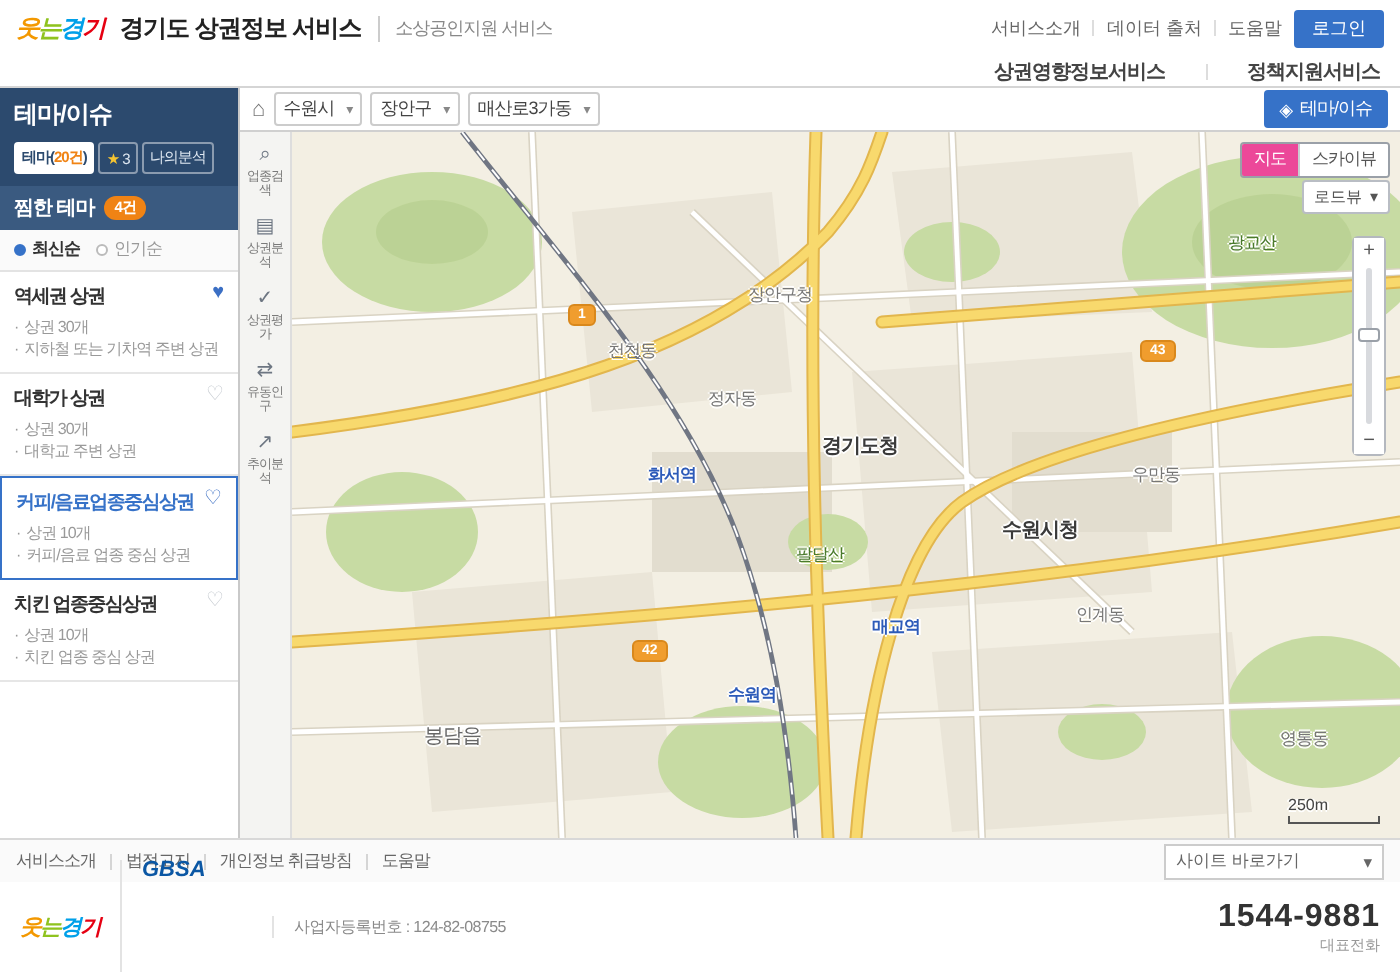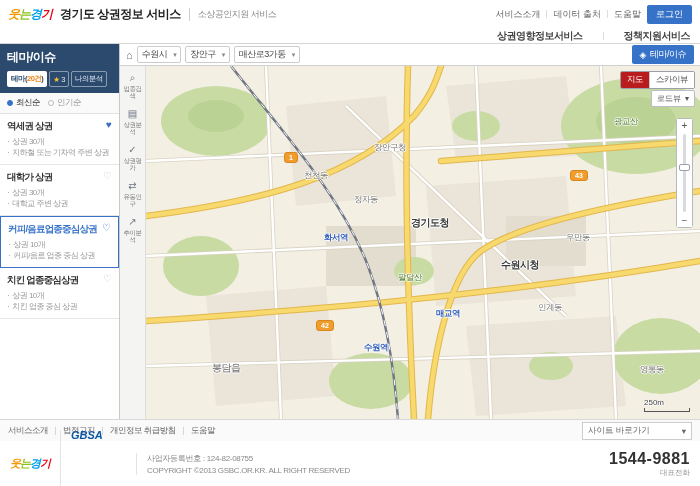--- a/index.html
+++ b/index.html
@@ -29,21 +29,21 @@
   .sb-title { color:#fff; font-size:12px; font-weight:bold; letter-spacing:-0.5px; margin-bottom:5px; }
   .sb-tabs { display:flex; gap:2px; }
   .sb-tab { font-size:7.5px; letter-spacing:-0.5px; padding:2px 3px; border:1px solid rgba(255,255,255,.45); background:transparent; color:#dfe8f2; border-radius:2px; cursor:pointer; white-space:nowrap; }
   .sb-tab.active { background:#fff; color:#2c4a6e; font-weight:bold; }
   .sb-tab.active .cnt { color:#f08314; }
   .sb-tab .star { color:#f5c431; }
   .sb-pinned { background:#3a5a80; color:#fff; font-size:10px; font-weight:bold; letter-spacing:-0.5px; padding:4px 7px; display:flex; align-items:center; gap:5px; }
   .badge { background:#f08314; color:#fff; font-size:7.5px; font-weight:bold; border-radius:7px; padding:1px 5px; }
   .sb-sort { display:flex; align-items:center; gap:8px; padding:4px 7px; border-bottom:1px solid #e3e3e3; background:#fafafa; }
   .sort { display:flex; align-items:center; gap:3px; font-size:8.5px; color:#999; cursor:pointer; letter-spacing:-0.5px; }
-  .sort.active { color:#333; font-weight:normal; }
+  .sort.active { color:#333; font-weight:bold; }
   .rad { width:6px; height:6px; border:1px solid #bbb; border-radius:50%; background:#fff; display:inline-block; }
   .rad.on { background:#3672c8; border-color:#3672c8; }
   .sb-list { flex:1; overflow:hidden; background:#fff; }
   .card { padding:6px 7px; border-bottom:1px solid #e6e6e6; cursor:pointer; background:#fff; }
   .card.selected { border:1px solid #3672c8; }
   .card-top { display:flex; align-items:flex-start; justify-content:space-between; margin-bottom:3px; }
   .card-title { font-size:9.5px; font-weight:bold; color:#333; letter-spacing:-0.8px; white-space:nowrap; overflow:hidden; }
   .card.selected .card-title { color:#3672c8; }
   .heart { font-size:10px; color:#c4c9cf; line-height:1; cursor:pointer; }
   .heart.filled { color:#3b6fc4; }
@@ -69,21 +69,21 @@
   .ml { position:absolute; white-space:nowrap; font-size:8.5px; color:#777; letter-spacing:-0.5px;
         text-shadow:1px 0 0 #fff,-1px 0 0 #fff,0 1px 0 #fff,0 -1px 0 #fff; }
   .ml.poi { font-size:10px; font-weight:bold; color:#3a3a3a; }
   .ml.station { color:#2d5bb9; font-weight:bold; font-size:8.5px; }
   .ml.green { color:#4a7a2e; }
   .ml.big { font-size:10px; color:#666; }
   .rbadge { position:absolute; background:#f09d2e; color:#fff; font-size:7px; font-weight:bold; border-radius:3px; padding:1px 4px; border:1px solid #d9881c; }
 
   .maptype { position:absolute; top:5px; right:5px; display:flex; border:1px solid #9aa0a8; border-radius:2px; overflow:hidden; }
   .mt-btn { font-size:8.5px; padding:2px 6px; border:none; cursor:pointer; letter-spacing:-0.5px; }
-  .mt-btn.dark { background:#b91c1c; color:#fff; }
+  .mt-btn.dark { background:#ec4899; color:#fff; }
   .mt-btn.light { background:#fff; color:#555; border-left:1px solid #c9ccd1; }
   .roadview { position:absolute; top:24px; right:5px; background:#fff; border:1px solid #b9bdc4; border-radius:2px; font-size:8px; color:#555; padding:2px 5px; display:flex; align-items:center; gap:4px; cursor:pointer; }
   .zoombar { position:absolute; top:52px; right:7px; width:17px; background:#fff; border:1px solid #b4b8bf; border-radius:3px; display:flex; flex-direction:column; align-items:center; }
   .zbtn { width:100%; border:none; background:#fff; font-size:10px; color:#555; cursor:pointer; padding:1px 0; line-height:11px; }
   .ztrack { width:3px; height:78px; background:#d8dade; margin:2px 0; position:relative; border-radius:2px; }
   .zhandle { position:absolute; left:-4px; top:30px; width:11px; height:7px; background:#fff; border:1px solid #9aa0a8; border-radius:2px; cursor:grab; }
   .scale { position:absolute; right:10px; bottom:7px; font-size:8px; color:#444; text-shadow:1px 0 0 #fff,-1px 0 0 #fff,0 1px 0 #fff; }
   .scale-line { width:46px; height:4px; border:1px solid #555; border-top:none; margin-top:1px; }
 
   
@@ -138,20 +138,24 @@
         <div class="sb-tabs">
           <button class="sb-tab active">
             <span>테마(</span><span class="cnt">20건</span><span>)</span>
           </button>
           <button class="sb-tab">
             <span class="star">★</span>
             <span>3</span>
           </button>
           <button class="sb-tab">나의분석</button>
         </div>
+      </div>
+      <div class="sb-pinned">
+        <span>찜한 테마</span>
+        <span class="badge">4건</span>
       </div>
       <div class="sb-sort">
         <span class="sort active">
           <i class="rad on"></i>
           <span>최신순</span>
         </span>
         <span class="sort">
           <i class="rad"></i>
           <span>인기순</span>
         </span>
@@ -395,23 +399,20 @@
       <span style="color:#f39800">웃</span><span style="color:#8fc31f">는</span><span style="color:#00a0e9">경</span><span style="color:#e60012">기</span>
     </span>
     <div class="f-logo2">
       <b>GBSA</b>
       <span>경기도경제과학진흥원</span>
     </div>
     <div class="f-info">
       <div class="f-line">
         <span>사업자등록번호 : 124-82-08755</span>
       </div>
-      <div class="f-line">
-        <span>COPYRIGHT ©2013 GSBC.OR.KR. ALL RIGHT RESERVED</span>
-      </div>
     </div>
     <div class="f-phone">
       <div class="num">1544-9881</div>
       <div class="lbl">대표전화</div>
     </div>
   </footer>
 
 </div>
 
 </body></html>

